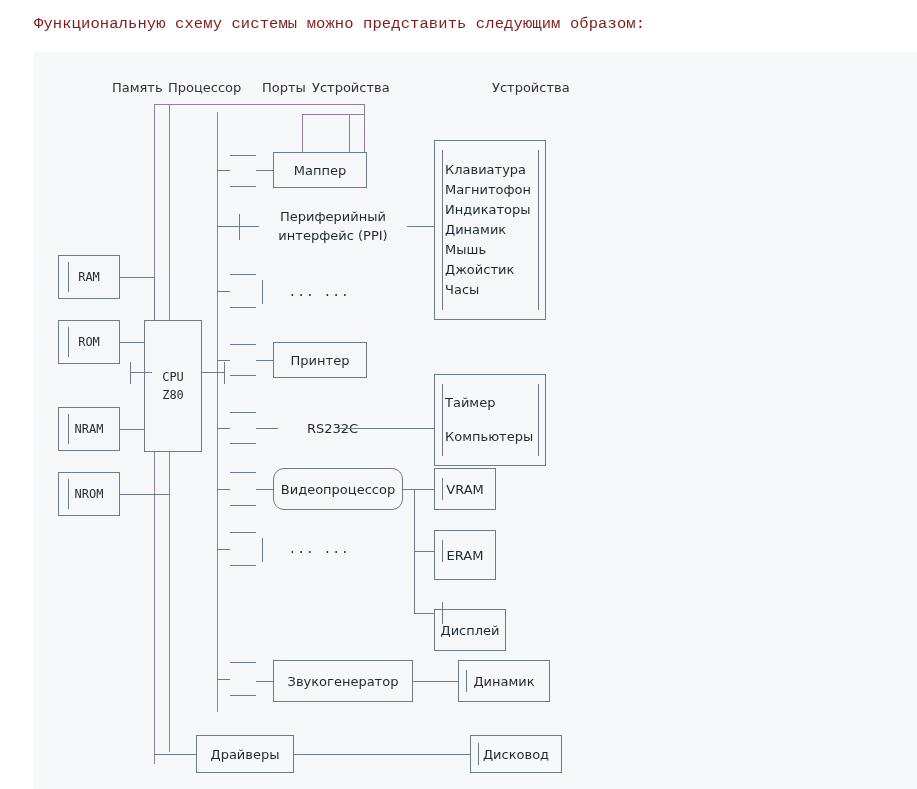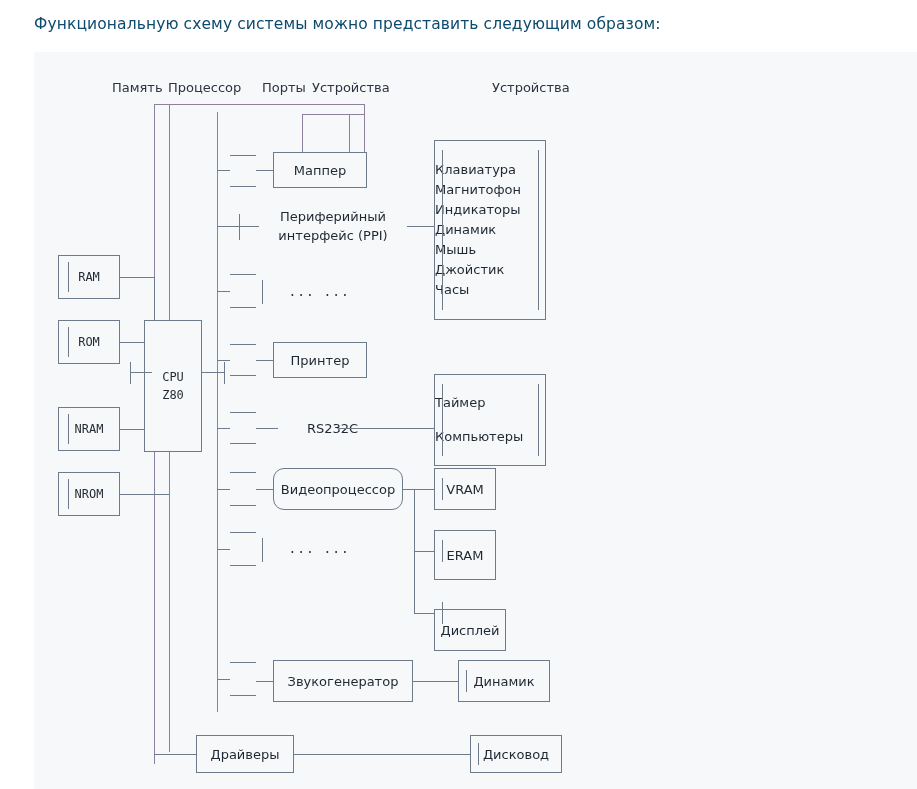--- a/index.html
+++ b/index.html
@@ -12,22 +12,23 @@
     height: 789px;
     font-family: "DejaVu Sans", "Liberation Sans", sans-serif;
     color: #1f2933;
     overflow: hidden;
   }
   .intro {
     position: absolute;
     left: 34px;
     top: 15px;
     font-size: 15.5px;
-    color: #0c4a6e;
+    color: #7f1d1d;
     letter-spacing: 0.1px;
+    font-family: Liberation Mono, monospace;
   }
   .diagram-panel {
     position: absolute;
     left: 34px;
     top: 52px;
     width: 883px;
     height: 737px;
     background: #f7f8f9;
     overflow: hidden;
   }
@@ -52,20 +53,21 @@
     white-space: nowrap;
   }
   .bx.mono {
     font-family: "DejaVu Sans Mono", "Liberation Mono", monospace;
     font-size: 12px;
   }
   .bx.multiline {
     flex-direction: column;
     align-items: flex-start;
     justify-content: center;
+    padding-left: 10px;
     line-height: 1.55;
   }
   .bx.multiline span { display: block; }
   .bx.twoline {
     flex-direction: column;
     align-items: center;
     justify-content: center;
     line-height: 1.5;
   }
   

